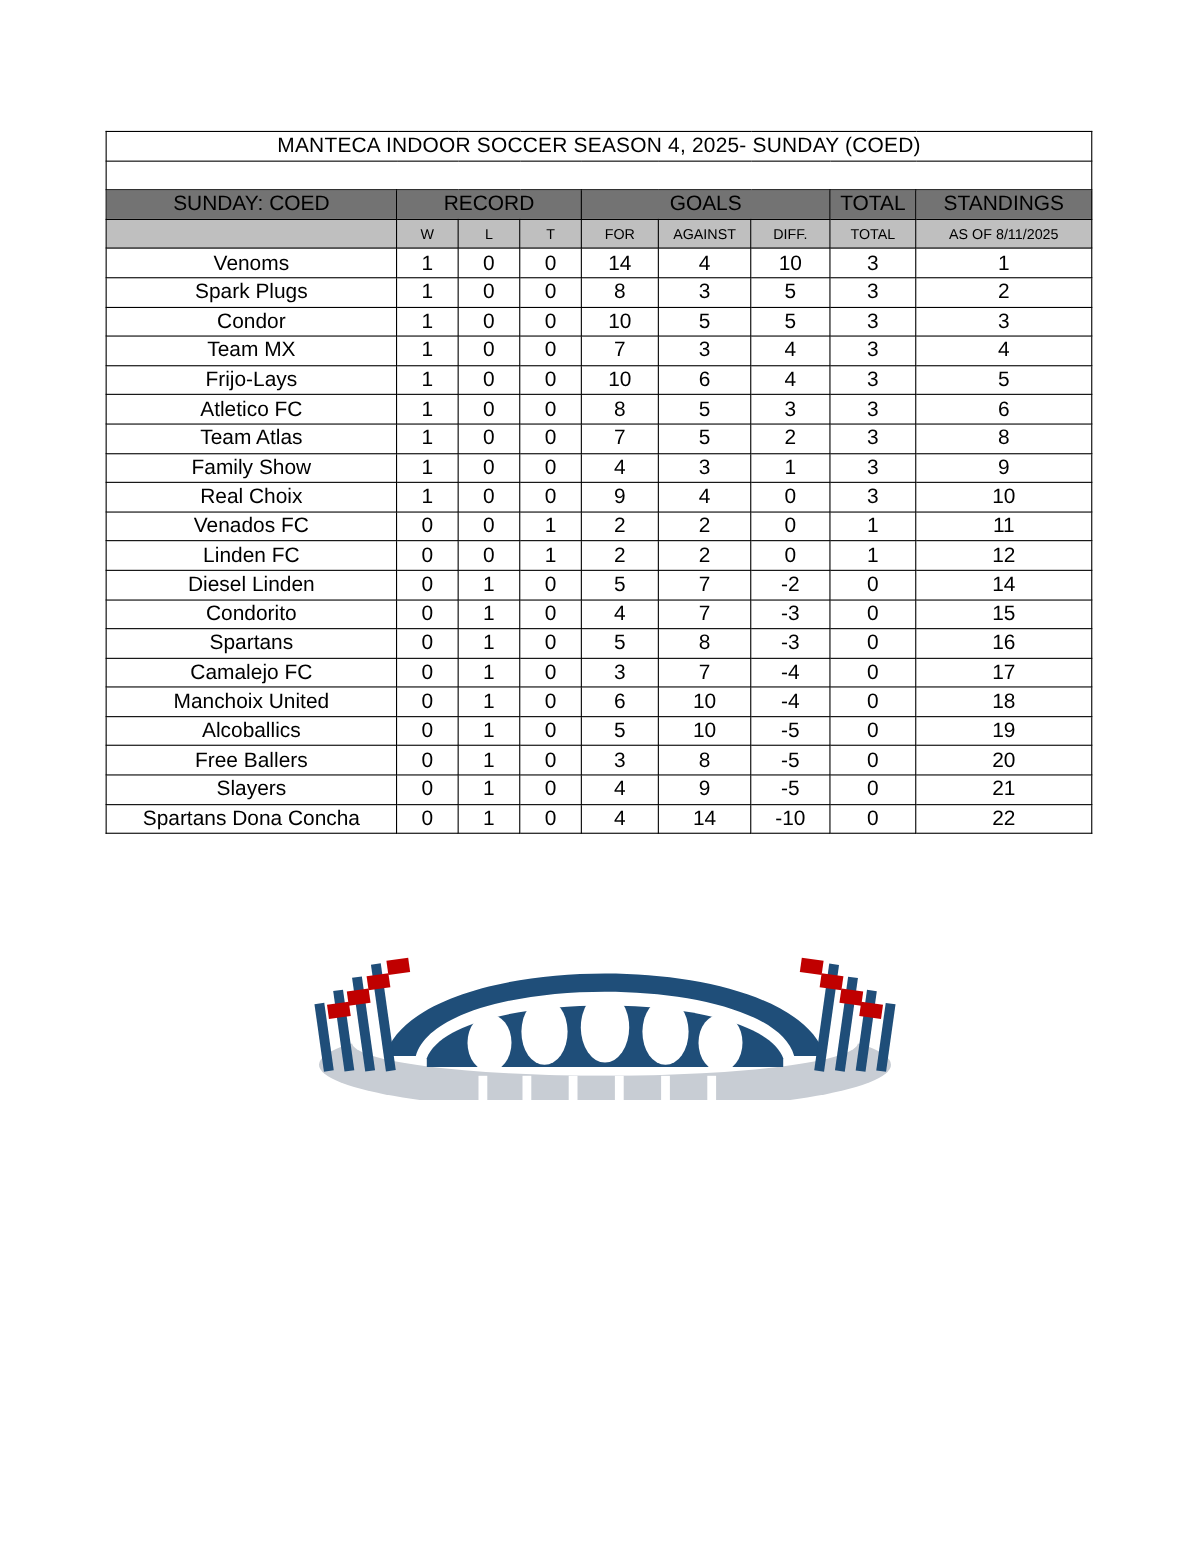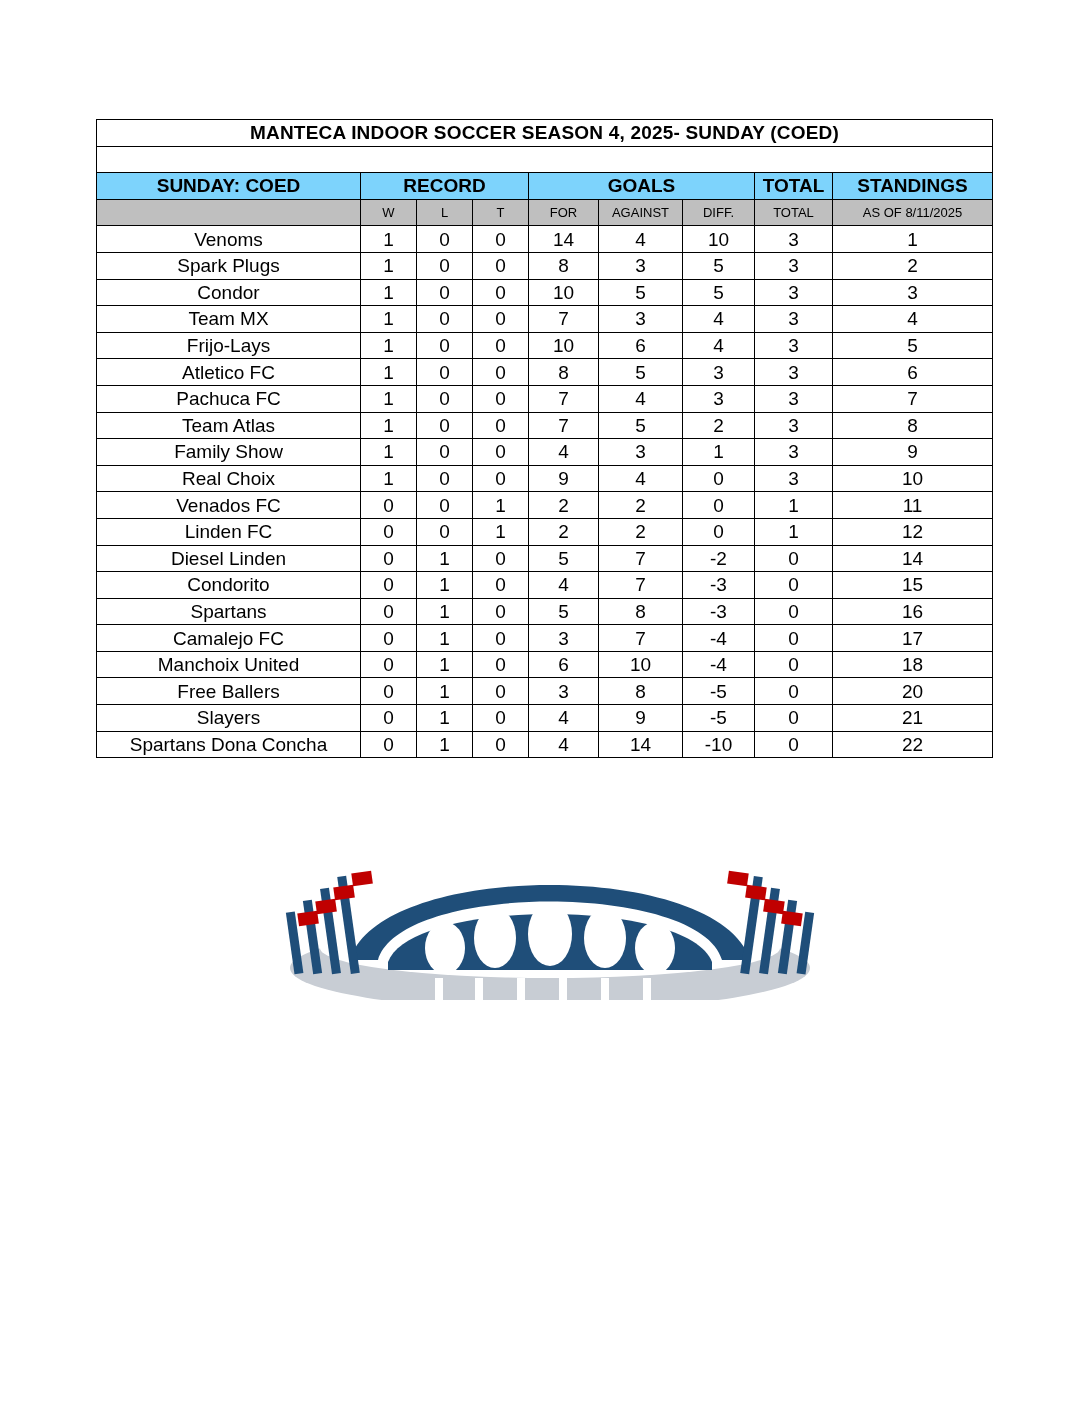--- a/index.html
+++ b/index.html
@@ -53,39 +53,39 @@
   col.c-w      { width: 56px; }
   col.c-l      { width: 56px; }
   col.c-t      { width: 56px; }
   col.c-for    { width: 70px; }
   col.c-ag     { width: 84px; }
   col.c-diff   { width: 72px; }
   col.c-pts    { width: 78px; }
   col.c-stand  { width: 160px; }
 
   .title-row td {
-    font-weight: bold;
+    font-weight: normal;
     font-size: 17px;
     letter-spacing: 0.2px;
     height: 30px;
   }
 
   .spacer-row td {
     height: 18px;
     border-left: 1px solid #000;
     border-right: 1px solid #000;
     border-top: 1px solid #000;
     border-bottom: 1px solid #000;
   }
 
   .yellow-row td {
-    background: #7dd3fc;
+    background: #737373;
     font-size: 25px;
     height: 31px;
-    font-weight: bold;
+    font-weight: normal;
   }
 
   .gray-row td {
     background: #bfbfbf;
     font-size: 13px;
     height: 23px;
   }
 
   .gray-row td.small-lbl {
     font-size: 13px;
@@ -213,31 +213,20 @@
           <td class="num-cell">1</td>
           <td class="num-cell">0</td>
           <td class="num-cell">0</td>
           <td class="num-cell">8</td>
           <td class="num-cell">5</td>
           <td class="num-cell">3</td>
           <td class="num-cell">3</td>
           <td class="num-cell">6</td>
         </tr>
         <tr>
-          <td class="team-cell">Pachuca FC</td>
-          <td class="num-cell">1</td>
-          <td class="num-cell">0</td>
-          <td class="num-cell">0</td>
-          <td class="num-cell">7</td>
-          <td class="num-cell">4</td>
-          <td class="num-cell">3</td>
-          <td class="num-cell">3</td>
-          <td class="num-cell">7</td>
-        </tr>
-        <tr>
           <td class="team-cell">Team Atlas</td>
           <td class="num-cell">1</td>
           <td class="num-cell">0</td>
           <td class="num-cell">0</td>
           <td class="num-cell">7</td>
           <td class="num-cell">5</td>
           <td class="num-cell">2</td>
           <td class="num-cell">3</td>
           <td class="num-cell">8</td>
         </tr>
@@ -332,20 +321,31 @@
         <tr>
           <td class="team-cell">Manchoix United</td>
           <td class="num-cell">0</td>
           <td class="num-cell">1</td>
           <td class="num-cell">0</td>
           <td class="num-cell">6</td>
           <td class="num-cell">10</td>
           <td class="num-cell">-4</td>
           <td class="num-cell">0</td>
           <td class="num-cell">18</td>
+        </tr>
+        <tr>
+          <td class="team-cell">Alcoballics</td>
+          <td class="num-cell">0</td>
+          <td class="num-cell">1</td>
+          <td class="num-cell">0</td>
+          <td class="num-cell">5</td>
+          <td class="num-cell">10</td>
+          <td class="num-cell">-5</td>
+          <td class="num-cell">0</td>
+          <td class="num-cell">19</td>
         </tr>
         <tr>
           <td class="team-cell">Free Ballers</td>
           <td class="num-cell">0</td>
           <td class="num-cell">1</td>
           <td class="num-cell">0</td>
           <td class="num-cell">3</td>
           <td class="num-cell">8</td>
           <td class="num-cell">-5</td>
           <td class="num-cell">0</td>

